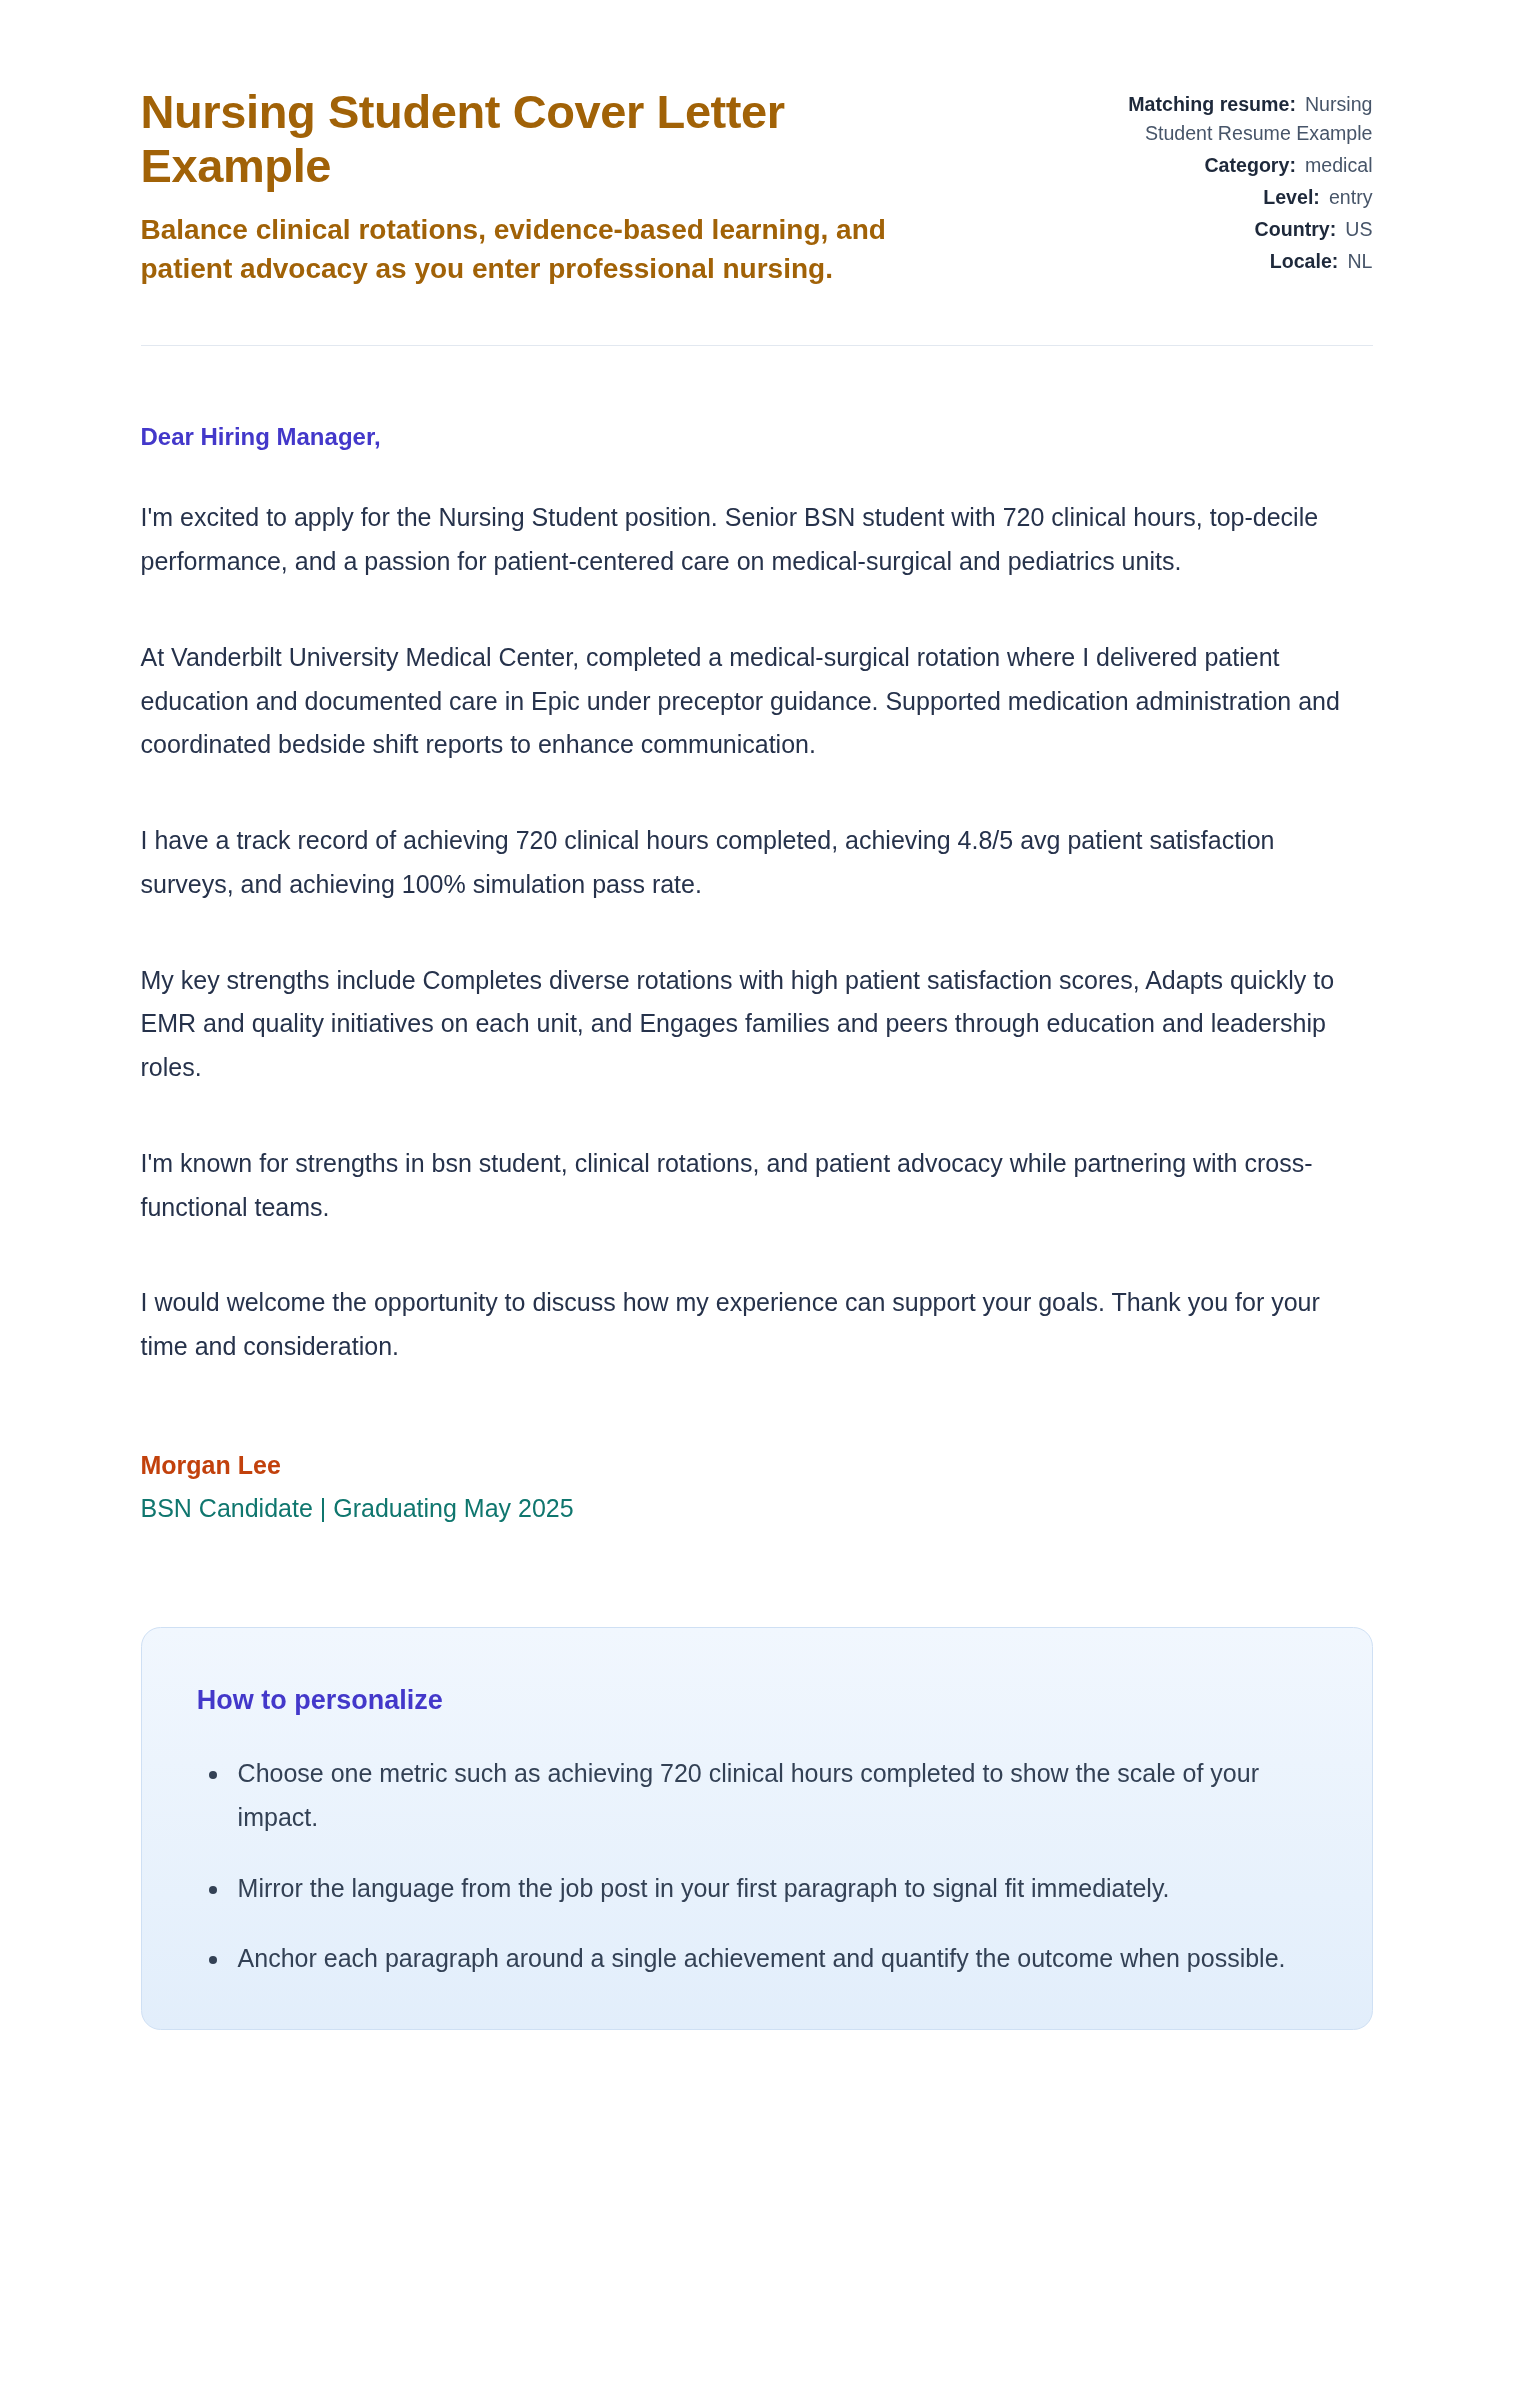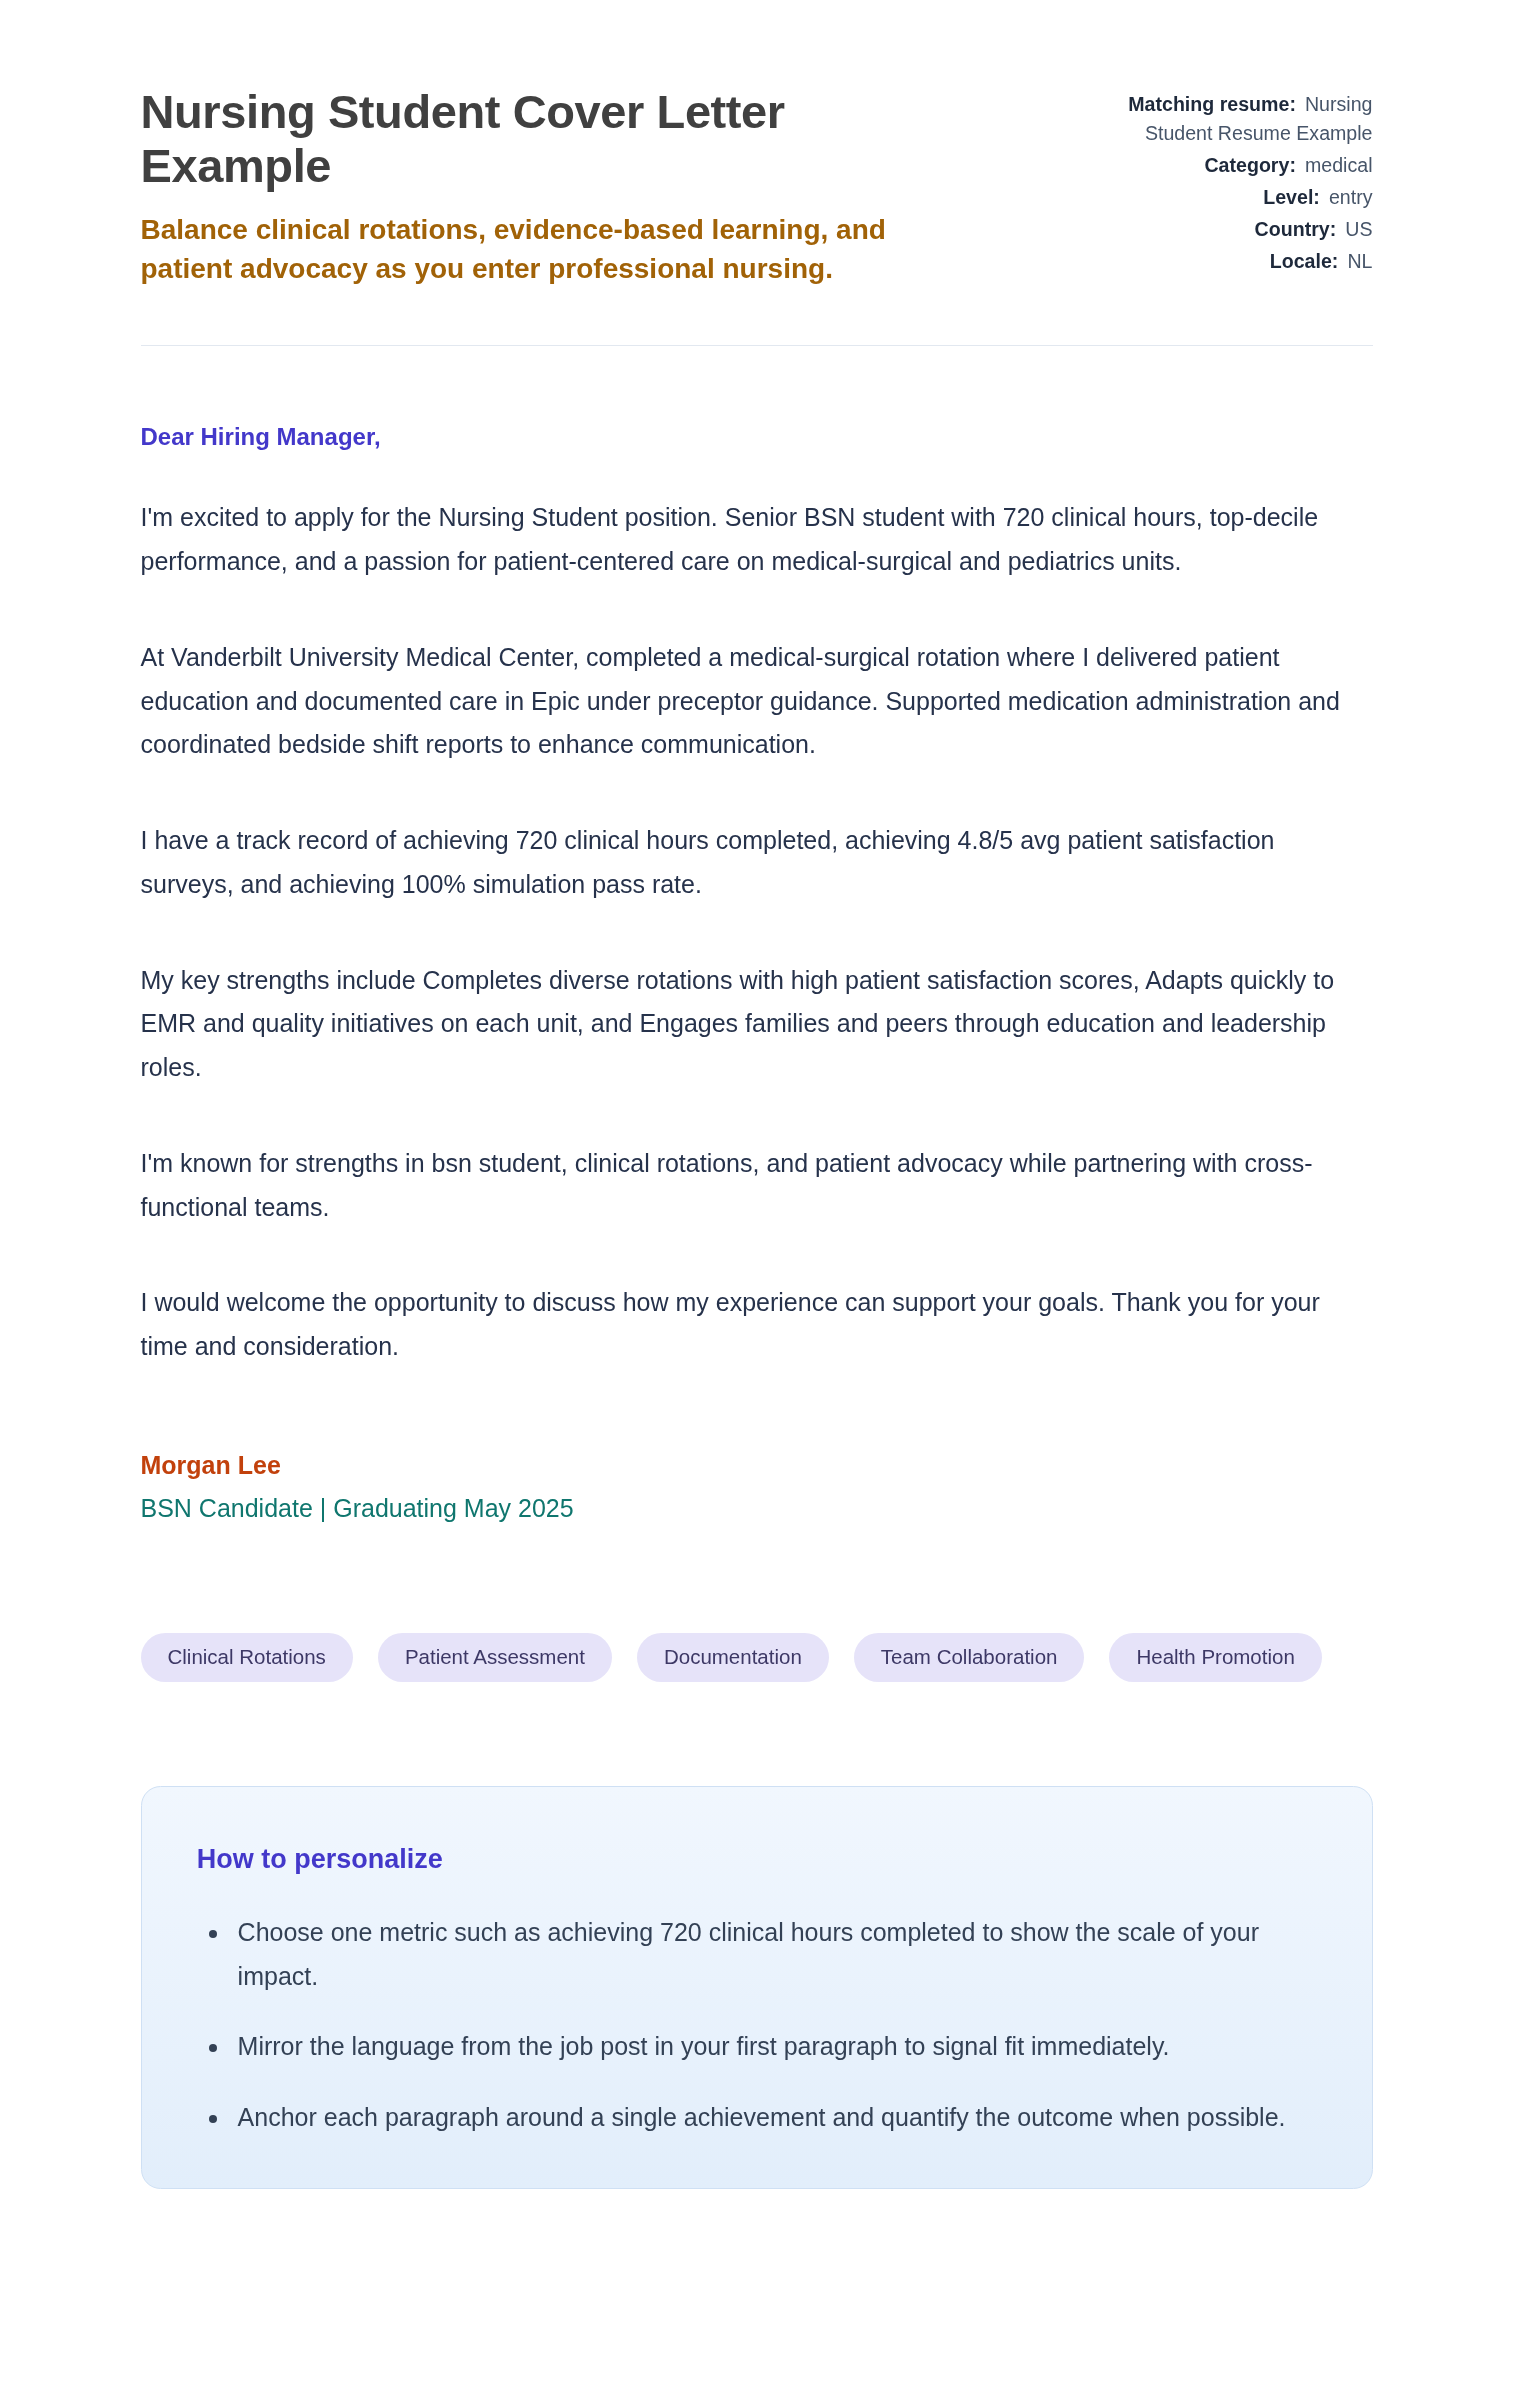--- a/index.html
+++ b/index.html
@@ -21,21 +21,21 @@
     justify-content: space-between;
     align-items: flex-start;
     gap: 43px;
   }
   .header-left { max-width: 828px; }
   .title {
     font-size: 47px;
     line-height: 1.15;
     font-weight: 800;
     letter-spacing: -0.4px;
-    color: #404040;
+    color: #a16207;
   }
   .subtitle {
     margin-top: 18px;
     font-size: 28px;
     line-height: 1.38;
     font-weight: 700;
     color: #a16207;
     max-width: 801px;
   }
   .meta {
@@ -172,27 +172,20 @@
     <p class="para">I have a track record of achieving 720 clinical hours completed, achieving 4.8/5 avg patient satisfaction surveys, and achieving 100% simulation pass rate.</p>
     <p class="para">My key strengths include Completes diverse rotations with high patient satisfaction scores, Adapts quickly to EMR and quality initiatives on each unit, and Engages families and peers through education and leadership roles.</p>
     <p class="para">I'm known for strengths in bsn student, clinical rotations, and patient advocacy while partnering with cross-functional teams.</p>
     <p class="para">I would welcome the opportunity to discuss how my experience can support your goals. Thank you for your time and consideration.</p>
     <div class="signature">
       <p class="sig-name">Morgan Lee</p>
       <p class="sig-title">BSN Candidate | Graduating May 2025</p>
     </div>
   </section>
 
-  <div class="tags">
-    <span class="tag">Clinical Rotations</span>
-    <span class="tag">Patient Assessment</span>
-    <span class="tag">Documentation</span>
-    <span class="tag">Team Collaboration</span>
-    <span class="tag">Health Promotion</span>
-  </div>
 
   <section class="infobox">
     <h2 class="infobox-title">How to personalize</h2>
     <ul class="tips">
       <li class="tip">Choose one metric such as achieving 720 clinical hours completed to show the scale of your impact.</li>
       <li class="tip">Mirror the language from the job post in your first paragraph to signal fit immediately.</li>
       <li class="tip">Anchor each paragraph around a single achievement and quantify the outcome when possible.</li>
     </ul>
   </section>
 

